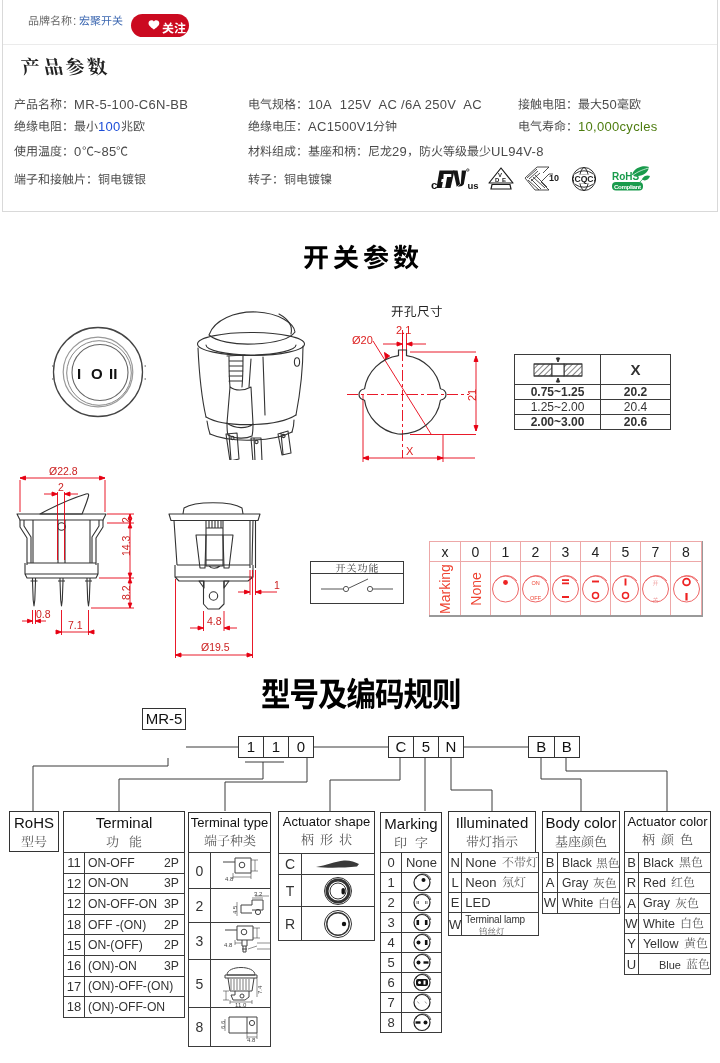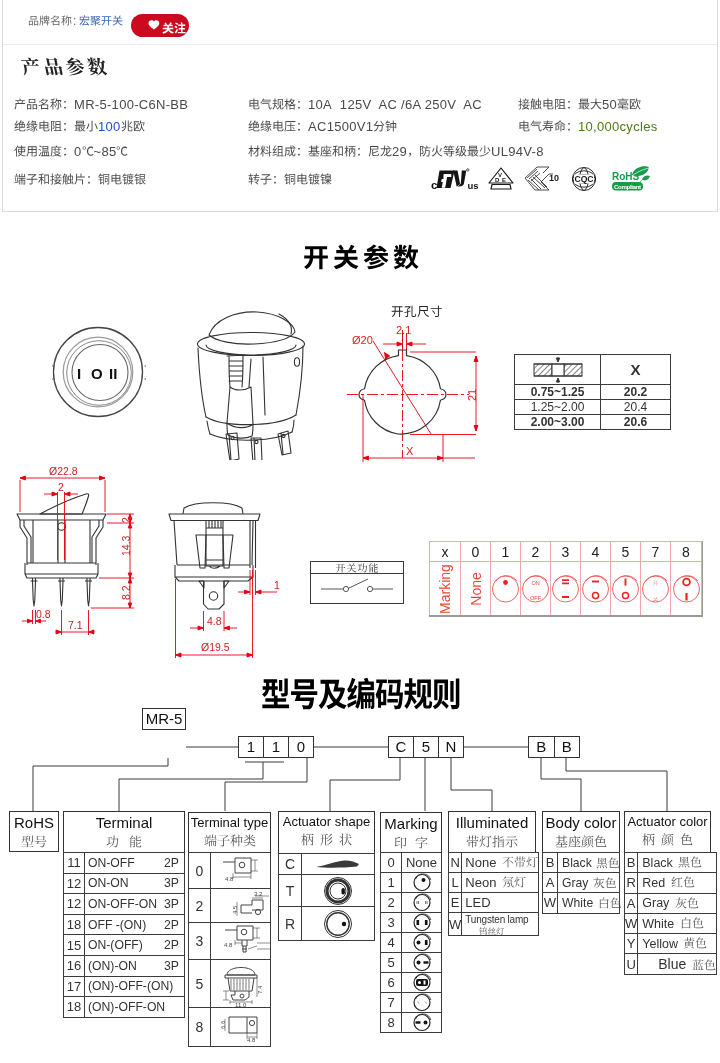--- a/index.html
+++ b/index.html
@@ -897,21 +897,21 @@
                 <use href="#gserr706f" x="1000"></use>
               </g>
             </svg></span></td>
       </tr>
       <tr style="height:20.0px">
         <td style="width:21px;text-align:center;font-size:13px">E</td>
         <td style="font-size:13px;padding-left:3px">LED <span style="margin-left:2px"></span></td>
       </tr>
       <tr style="height:19px">
         <td style="width:21px;text-align:center;font-size:13px">W</td>
-        <td style="padding-left:3px;line-height:9px"><span style="font-size:10px;letter-spacing:-0.2px">Tungsten lamp</span><br><span style="margin-left:14px"><svg width="25.5" height="8" style="vertical-align:-1.02px;overflow:visible" aria-hidden="true">
+        <td style="padding-left:3px;line-height:9px"><span style="font-size:10px;letter-spacing:-0.2px">Terminal lamp</span><br><span style="margin-left:14px"><svg width="25.5" height="8" style="vertical-align:-1.02px;overflow:visible" aria-hidden="true">
               <g fill="#555" transform="translate(0,7.48) scale(0.008500,-0.008500)">
                 <use href="#gserr94a8" x="0"></use>
                 <use href="#gserr4e1d" x="1000"></use>
                 <use href="#gserr706f" x="2000"></use>
               </g>
             </svg></span></td>
       </tr>
     </tbody>
   </table>
 <div class="abs" style="left:542px;top:811px;width:78px;height:41px;border:1px solid #333;border-bottom:none;text-align:center;background:#fff">
@@ -1008,21 +1008,21 @@
         <td style="width:17px;text-align:center;font-size:13px">Y</td>
         <td style="font-size:12.5px;padding-left:4px">Yellow <span style="margin-left:2px"><svg width="24.0" height="12" style="vertical-align:-1.44px;overflow:visible" aria-hidden="true">
               <g fill="#555" transform="translate(0,10.56) scale(0.012000,-0.012000)">
                 <use href="#gserr9ec4" x="0"></use>
                 <use href="#gserr8272" x="1000"></use>
               </g>
             </svg></span></td>
       </tr>
       <tr style="height:20.3px">
         <td style="width:17px;text-align:center;font-size:13px">U</td>
-        <td style="font-size:14px;padding-left:20px">Blue <span style="margin-left:2px"><svg width="24.0" height="12" style="vertical-align:-1.44px;overflow:visible" aria-hidden="true">
+        <td style="font-size:11px;padding-left:20px">Blue <span style="margin-left:2px"><svg width="24.0" height="12" style="vertical-align:-1.44px;overflow:visible" aria-hidden="true">
               <g fill="#555" transform="translate(0,10.56) scale(0.012000,-0.012000)">
                 <use href="#gserr84dd" x="0"></use>
                 <use href="#gserr8272" x="1000"></use>
               </g>
             </svg></span></td>
       </tr>
     </tbody>
   </table>
 <svg width="0" height="0" style="position:absolute">
     <defs>

